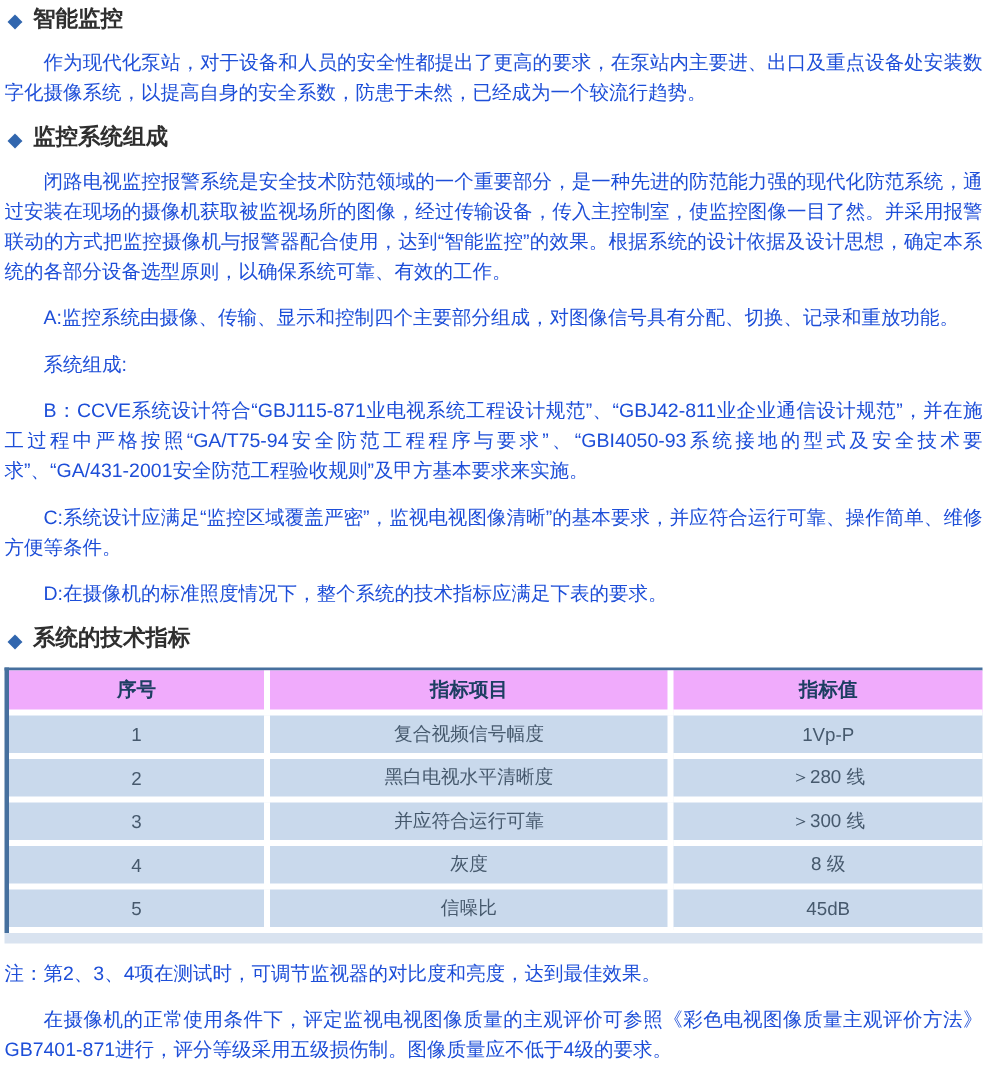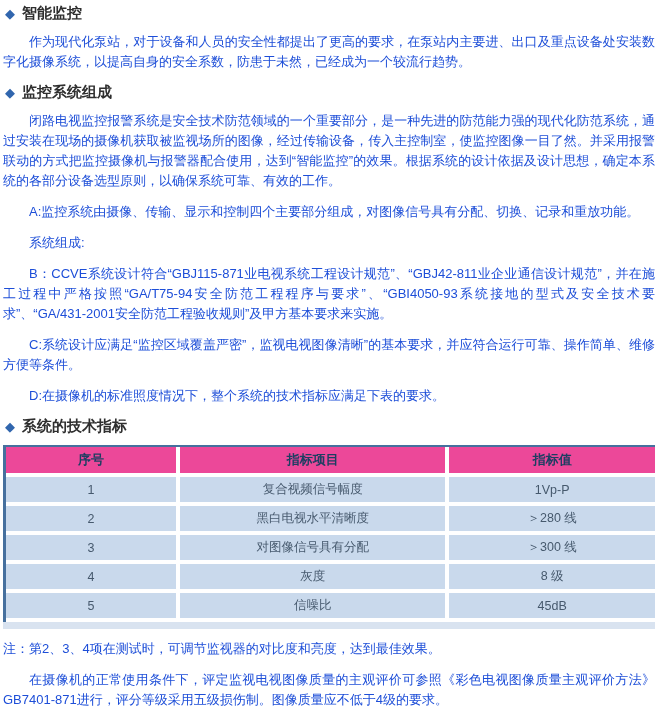--- a/index.html
+++ b/index.html
@@ -46,21 +46,21 @@
     border-top: 2px solid #46709e;
     border-left: 3px solid #46709e;
     margin: 2px 0 0 0;
   }
   table.spec-table {
     width: 100%;
     border-collapse: collapse;
     table-layout: fixed;
   }
   table.spec-table th {
-    background: #ec4899;
+    background: #f0abfc;
     color: #1d3e62;
     font-size: 13px;
     font-weight: bold;
     padding: 4px 4px;
     text-align: center;
     border-bottom: 4px solid #ffffff;
   }
   table.spec-table td {
     background: #c9d9ec;
     color: #46596d;
@@ -134,21 +134,21 @@
           <td>复合视频信号幅度</td>
           <td>1Vp-P</td>
         </tr>
         <tr>
           <td>2</td>
           <td>黑白电视水平清晰度</td>
           <td>＞280 线</td>
         </tr>
         <tr>
           <td>3</td>
-          <td>对图像信号具有分配</td>
+          <td>并应符合运行可靠</td>
           <td>＞300 线</td>
         </tr>
         <tr>
           <td>4</td>
           <td>灰度</td>
           <td>8 级</td>
         </tr>
         <tr>
           <td>5</td>
           <td>信噪比</td>

